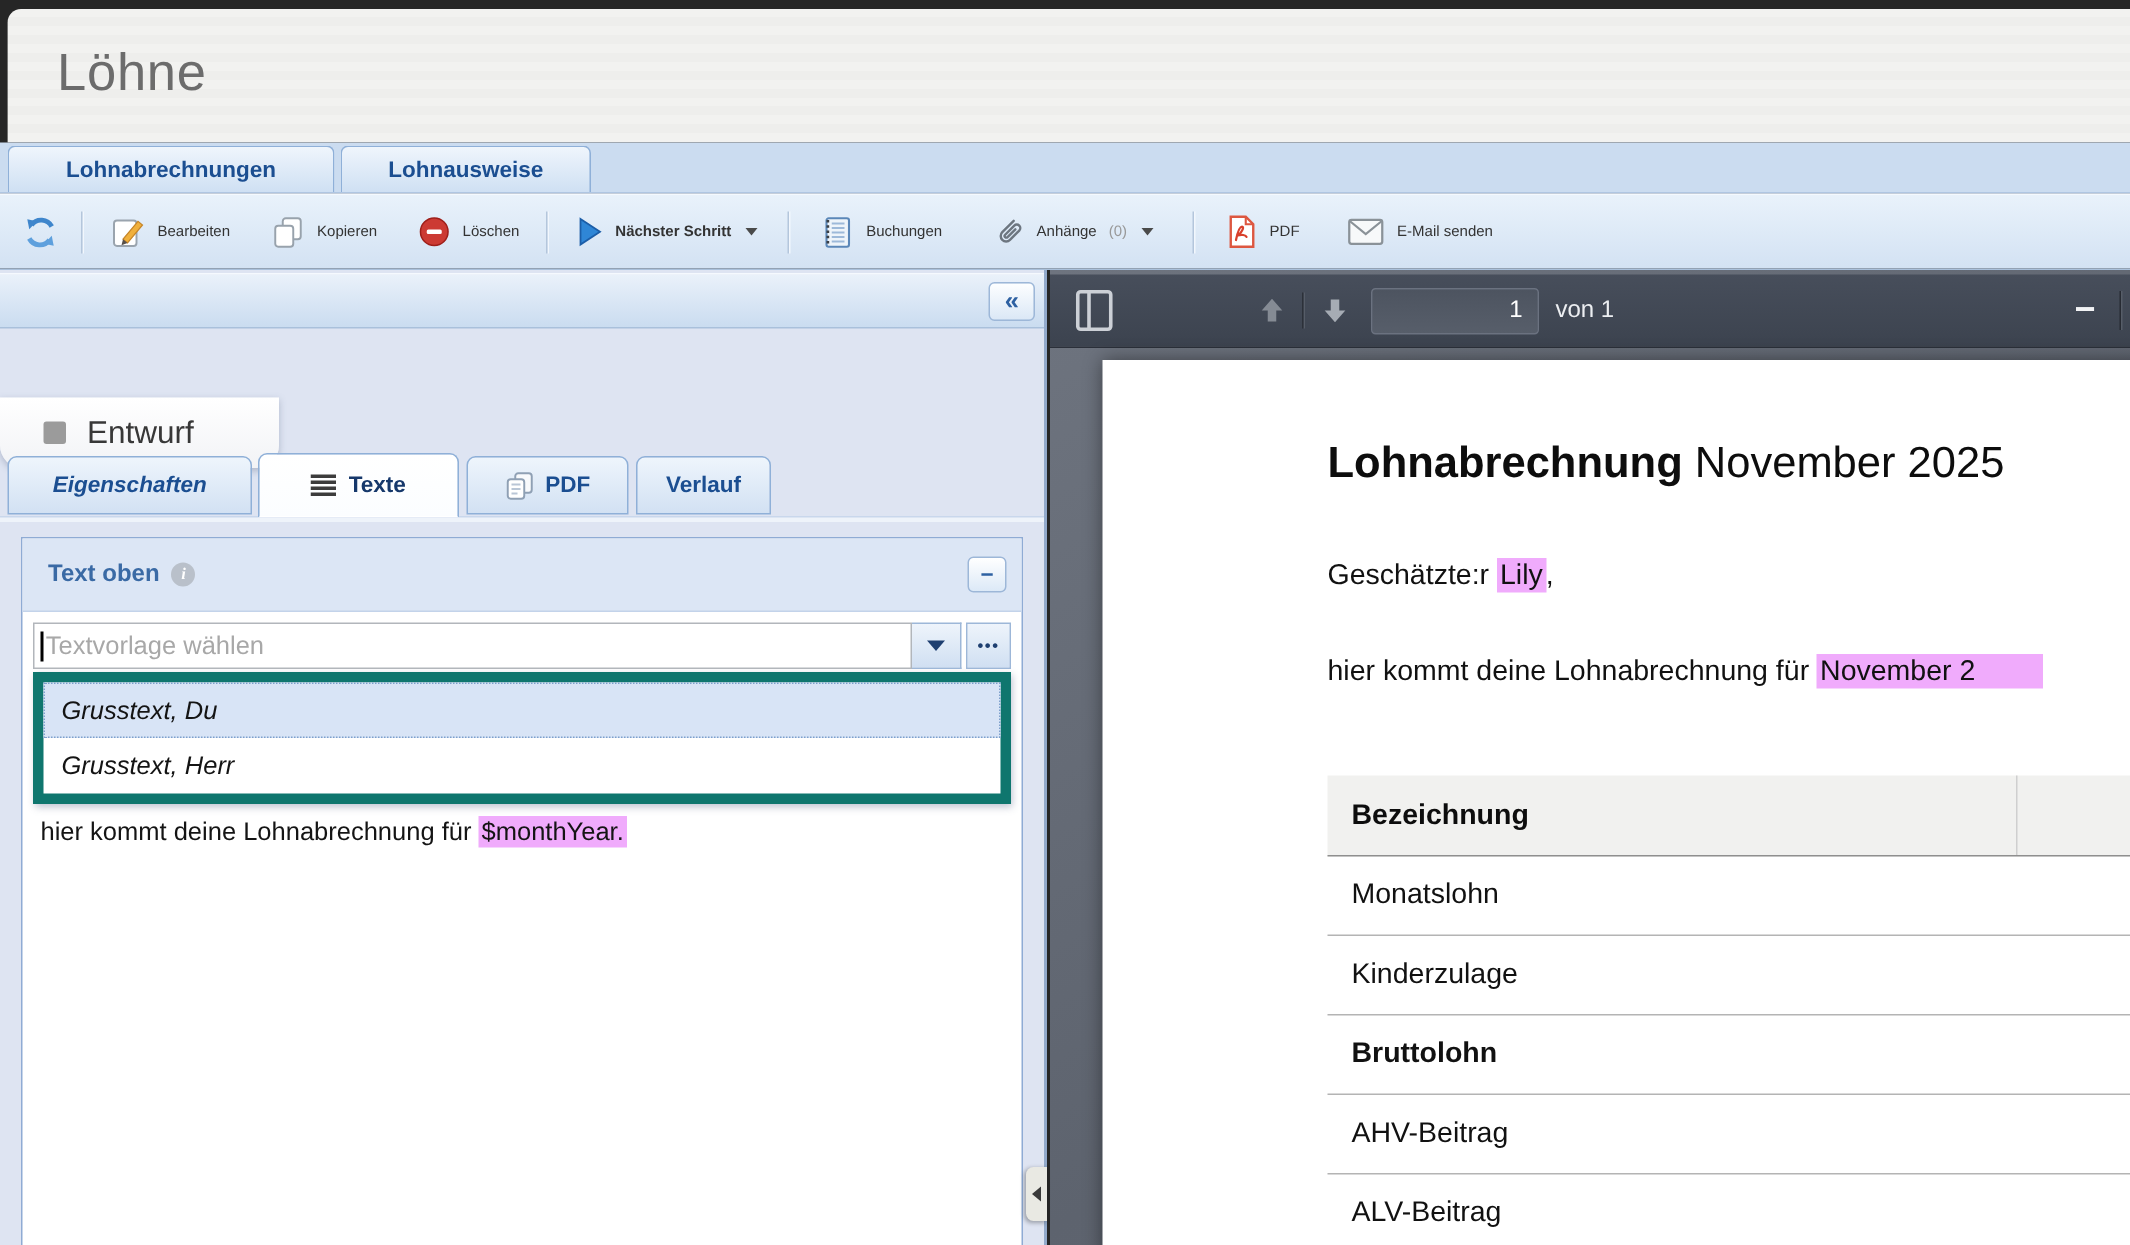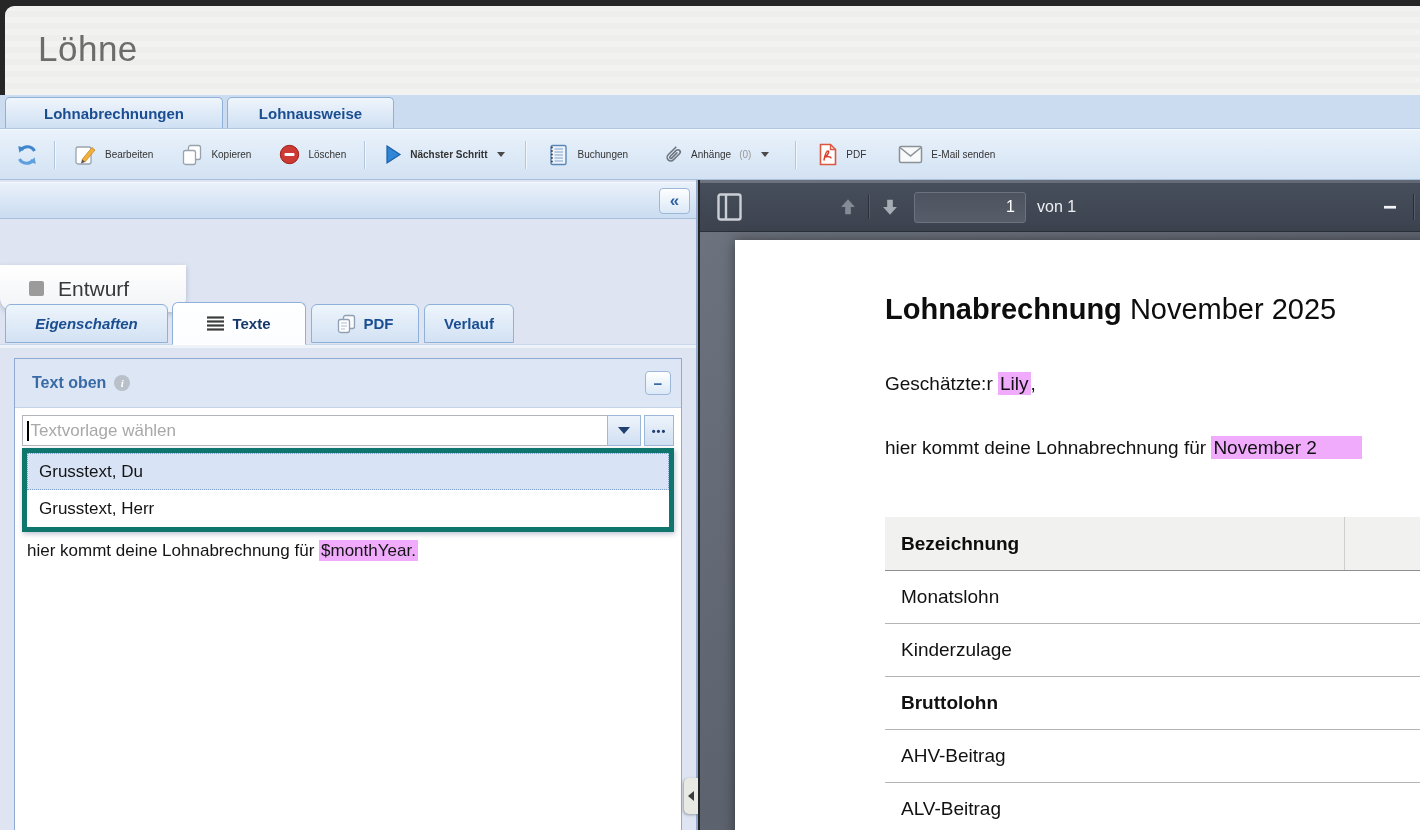--- a/index.html
+++ b/index.html
@@ -84,22 +84,22 @@
                padding-left:4px;font-size:17px;color:#a8a8a8;cursor:text;}
   .caret-bar{width:1.5px;height:20px;background:#000;margin-right:2px;}
   .combo-btn{width:33px;border:1px solid #9db7d8;border-left:none;cursor:pointer;
              background:linear-gradient(#eef4fb,#d0dff2);display:flex;align-items:center;justify-content:center;}
   .chev-down{width:0;height:0;border-left:6px solid transparent;border-right:6px solid transparent;
              border-top:7px solid #1e3f70;}
   .combo-more{width:30px;margin-left:3px;border:1px solid #9db7d8;cursor:pointer;
               background:linear-gradient(#eef4fb,#d0dff2);color:#1e3f70;font-weight:bold;font-size:11px;
               letter-spacing:1px;display:flex;align-items:center;justify-content:center;}
 
-  .dd-wrap{margin:2px 7px 0 7px;border:5px solid #0f766e;background:#fff;
-           box-shadow:1px 2px 5px rgba(110,120,150,.45);}
+  .dd-wrap{margin:2px 7px 0 7px;border:7px solid #0f766e;background:#fff;
+           box-shadow:1px 2px 5px rgba(110,120,150,.45);font-style:italic;}
   .dd-item{height:37px;display:flex;align-items:center;padding-left:11px;font-size:17px;color:#141414;
            border:1px dotted transparent;cursor:pointer;}
   .dd-item.sel{background:#d8e4f6;border:1px dotted #7d9fcc;}
 
   .textarea-line{padding:9px 12px;font-size:17px;color:#141414;white-space:nowrap;}
   mark{background:#f0abfc;color:inherit;padding:1px 2px;}
 
   .splitter-handle{position:absolute;right:-2px;top:598px;width:14px;height:36px;background:#e9e9e3;
                    border-radius:5px 0 0 5px;box-shadow:-1px 1px 3px rgba(0,0,0,.3);cursor:pointer;
                    display:flex;align-items:center;justify-content:center;z-index:3;}

